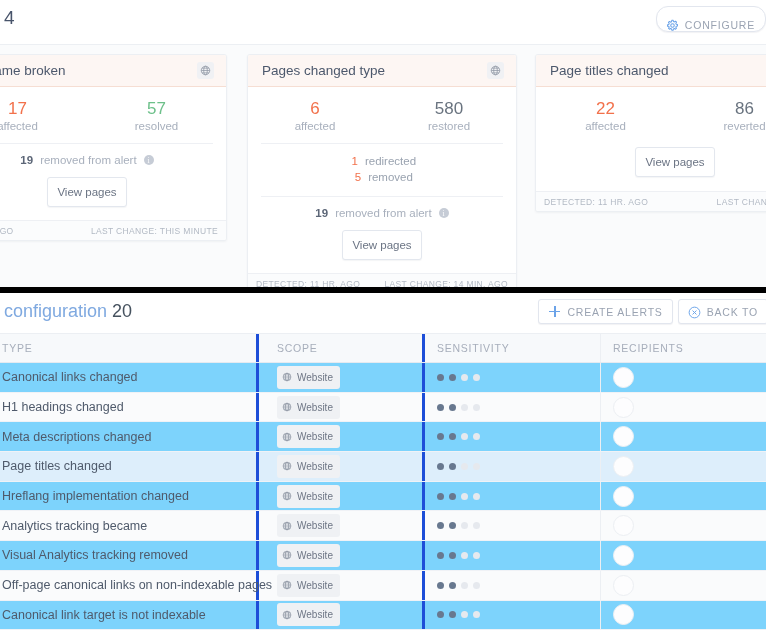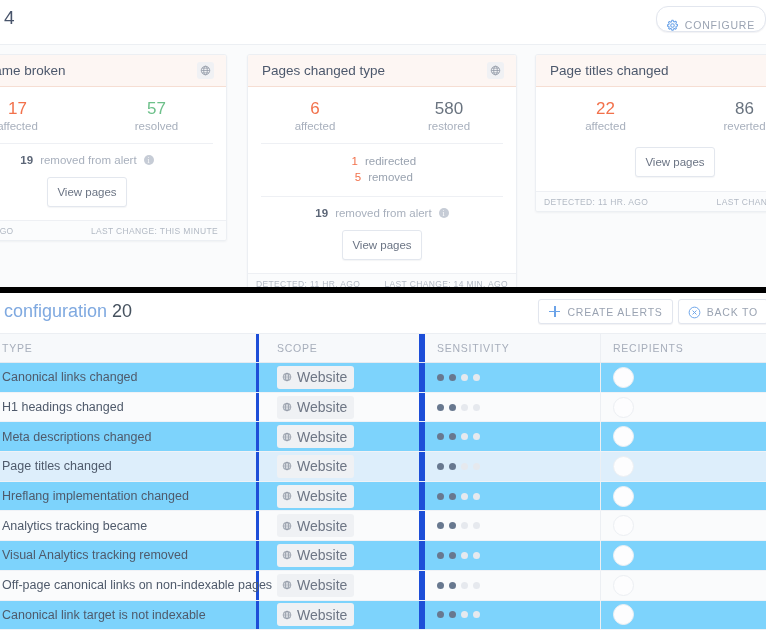--- a/index.html
+++ b/index.html
@@ -162,34 +162,34 @@
   
   #alerts-table { position: absolute; left: 0; top: 40px; width: 766px; }
   .trow { display: flex; height: 29.7px; align-items: stretch; }
   .thead { background: #f7f9fb; border-top: 1px solid #eceff3; border-bottom: 1px solid #e6eaf0; height: 30px; }
   .thead .cell { display: flex; align-items: center; }
   .thead .cell span {
     font-size: 10.5px; letter-spacing: .75px; color: #a7aebb;
   }
   .cell { padding-left: 0px; display: flex; align-items: center; }
   .c-type  { width: 259px; padding-left: 2px; border-right: 3px solid #1d4ed8; }
-  .c-scope { width: 166px; padding-left: 18px; border-right: 6px solid #1d4ed8; }
+  .c-scope { width: 166px; padding-left: 18px; border-right: 3px solid #1d4ed8; }
   .c-sens  { width: 176px; padding-left: 12px; border-right: 1px solid #eceff3; }
   .c-recip { width: 165px; padding-left: 12px; }
 
   .tbody-row { border-bottom: 1px solid #f0f2f6; background: #7dd3fc; }
   .tbody-row.alt { background: #fafbfc; }
   .tbody-row.sel { background: #ddeefb; }
   .type-label { font-size: 12.5px; color: #4f5a6b; white-space: nowrap; }
 
   .scope-pill {
     display: inline-flex; align-items: center; gap: 5px;
     background: #eff1f4; border-radius: 3px; padding: 2.5px 7px 2.5px 5px;
   }
-  .scope-pill .txt { font-size: 14px; color: #6e7685; text-align: center; }
+  .scope-pill .txt { font-size: 10px; color: #6e7685; text-align: center; }
 
   .dots { display: flex; gap: 5px; align-items: center; }
   .dot { width: 7px; height: 7px; border-radius: 50%; background: #e6e9ee; }
   .dot.on { background: #68788f; }
 
   .avatar {
     width: 21px; height: 21px; border-radius: 50%;
     border: 1px solid #eceff3; background: #fdfdfe;
   }
 </style>

